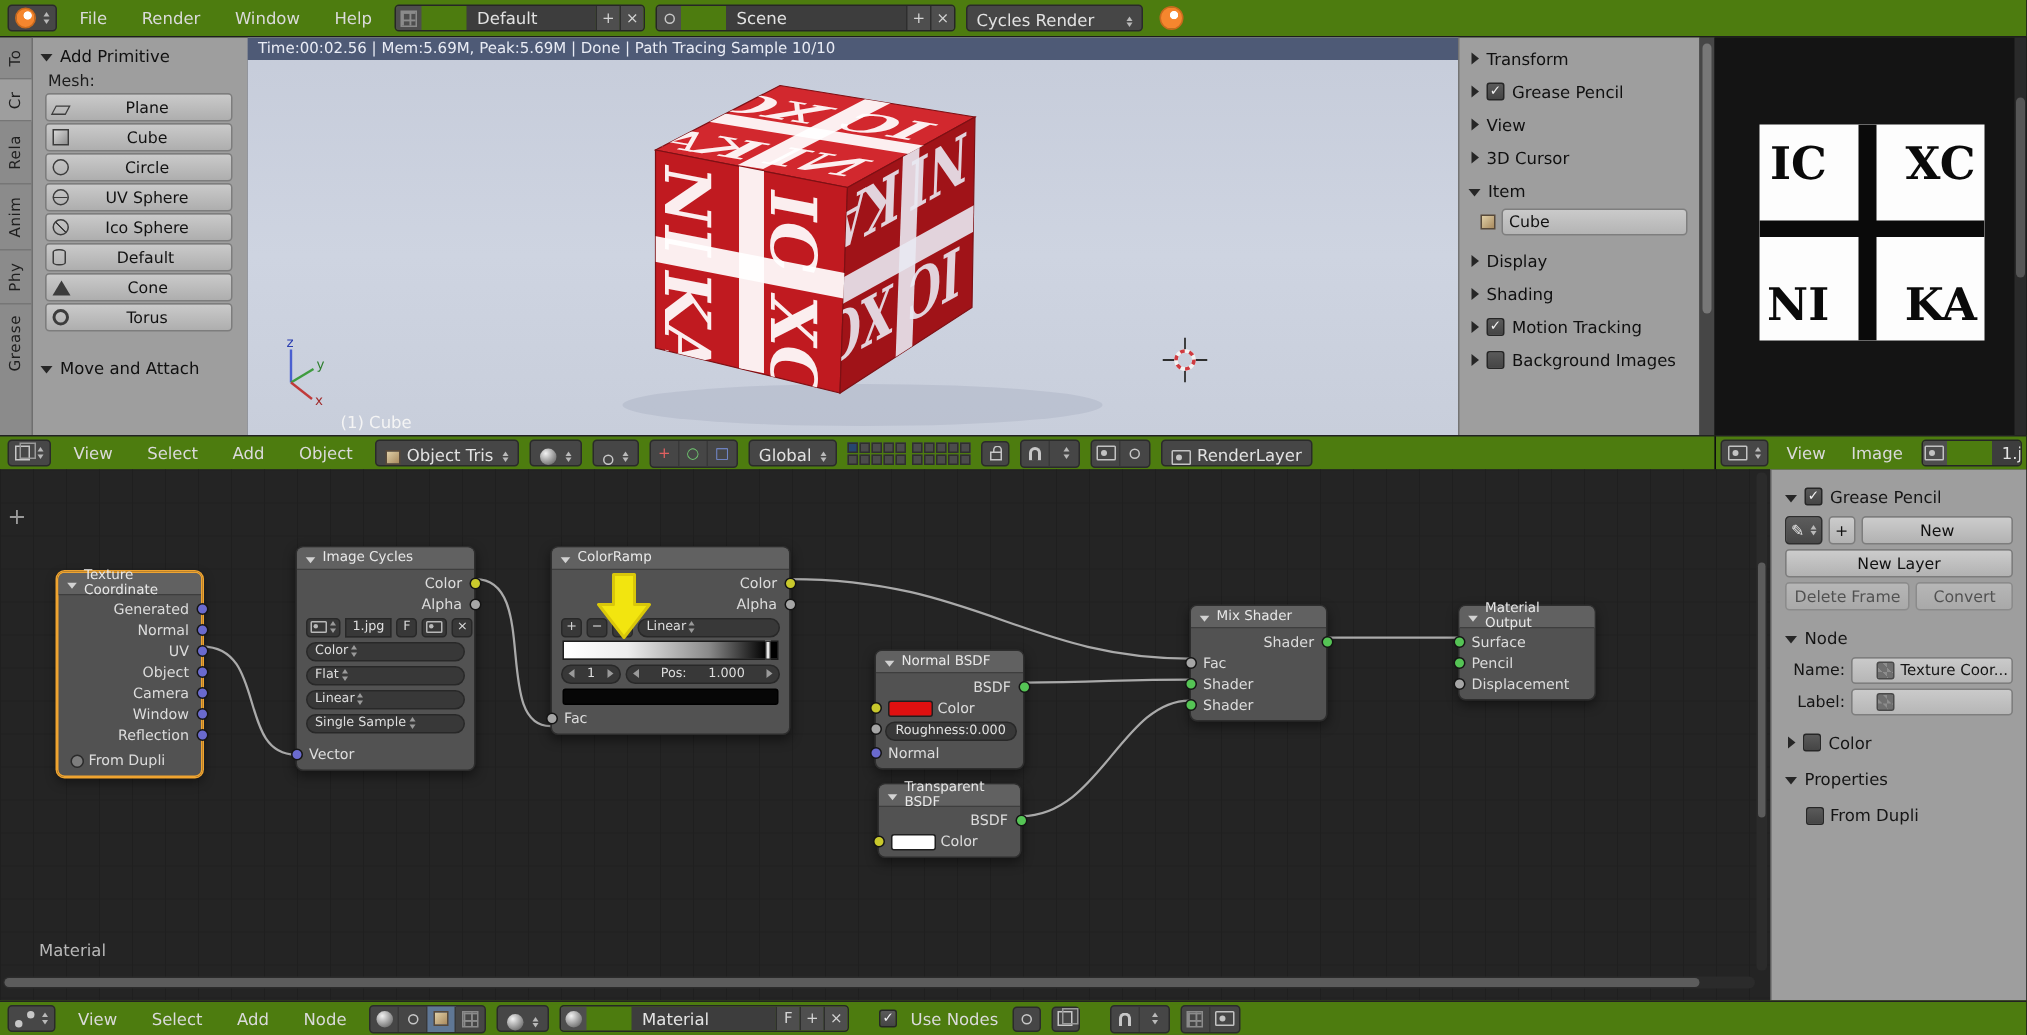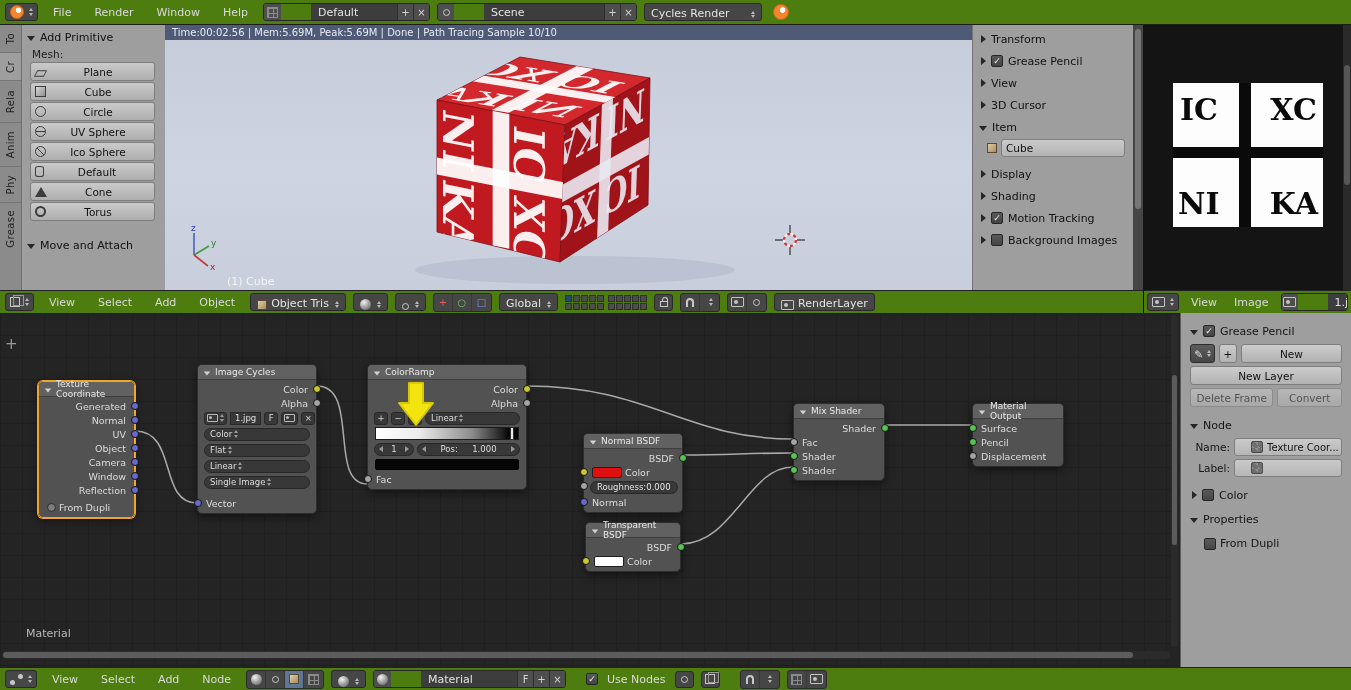--- a/index.html
+++ b/index.html
@@ -633,21 +633,21 @@
           </span>
         </div>
       <div class="nrow w">
           <span class="nwidget">
             <span>Linear</span>
             <span class="udmark dk"></span>
           </span>
         </div>
       <div class="nrow w">
           <span class="nwidget">
-            <span>Single Image</span>
+            <span>Single Sample</span>
             <span class="udmark dk"></span>
           </span>
         </div>
       <div class="nrow" style="margin-top:6px">
           <span class="sock l s-vec"></span>
           <span>Vector</span>
         </div>
     </div>
 
     <div class="node" style="left:367px;top:51px;width:160px">

